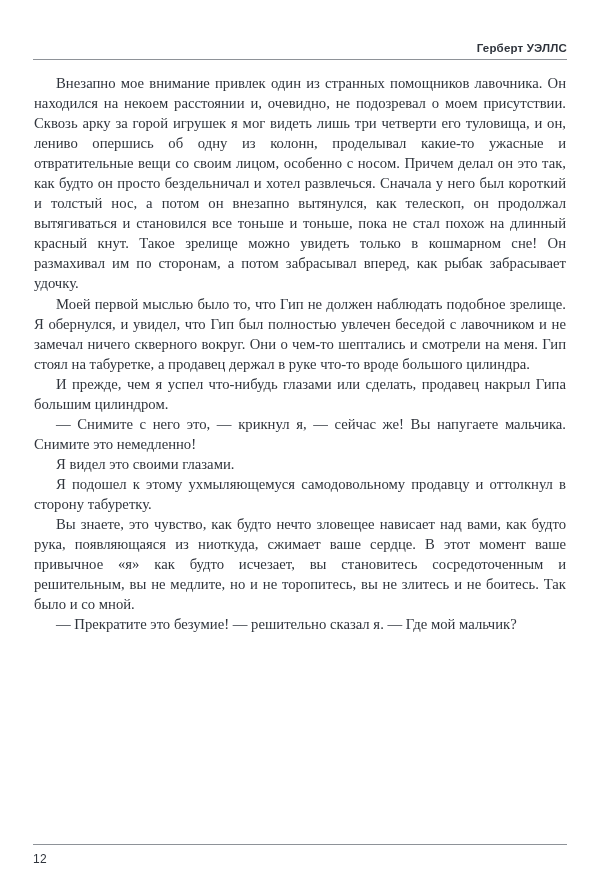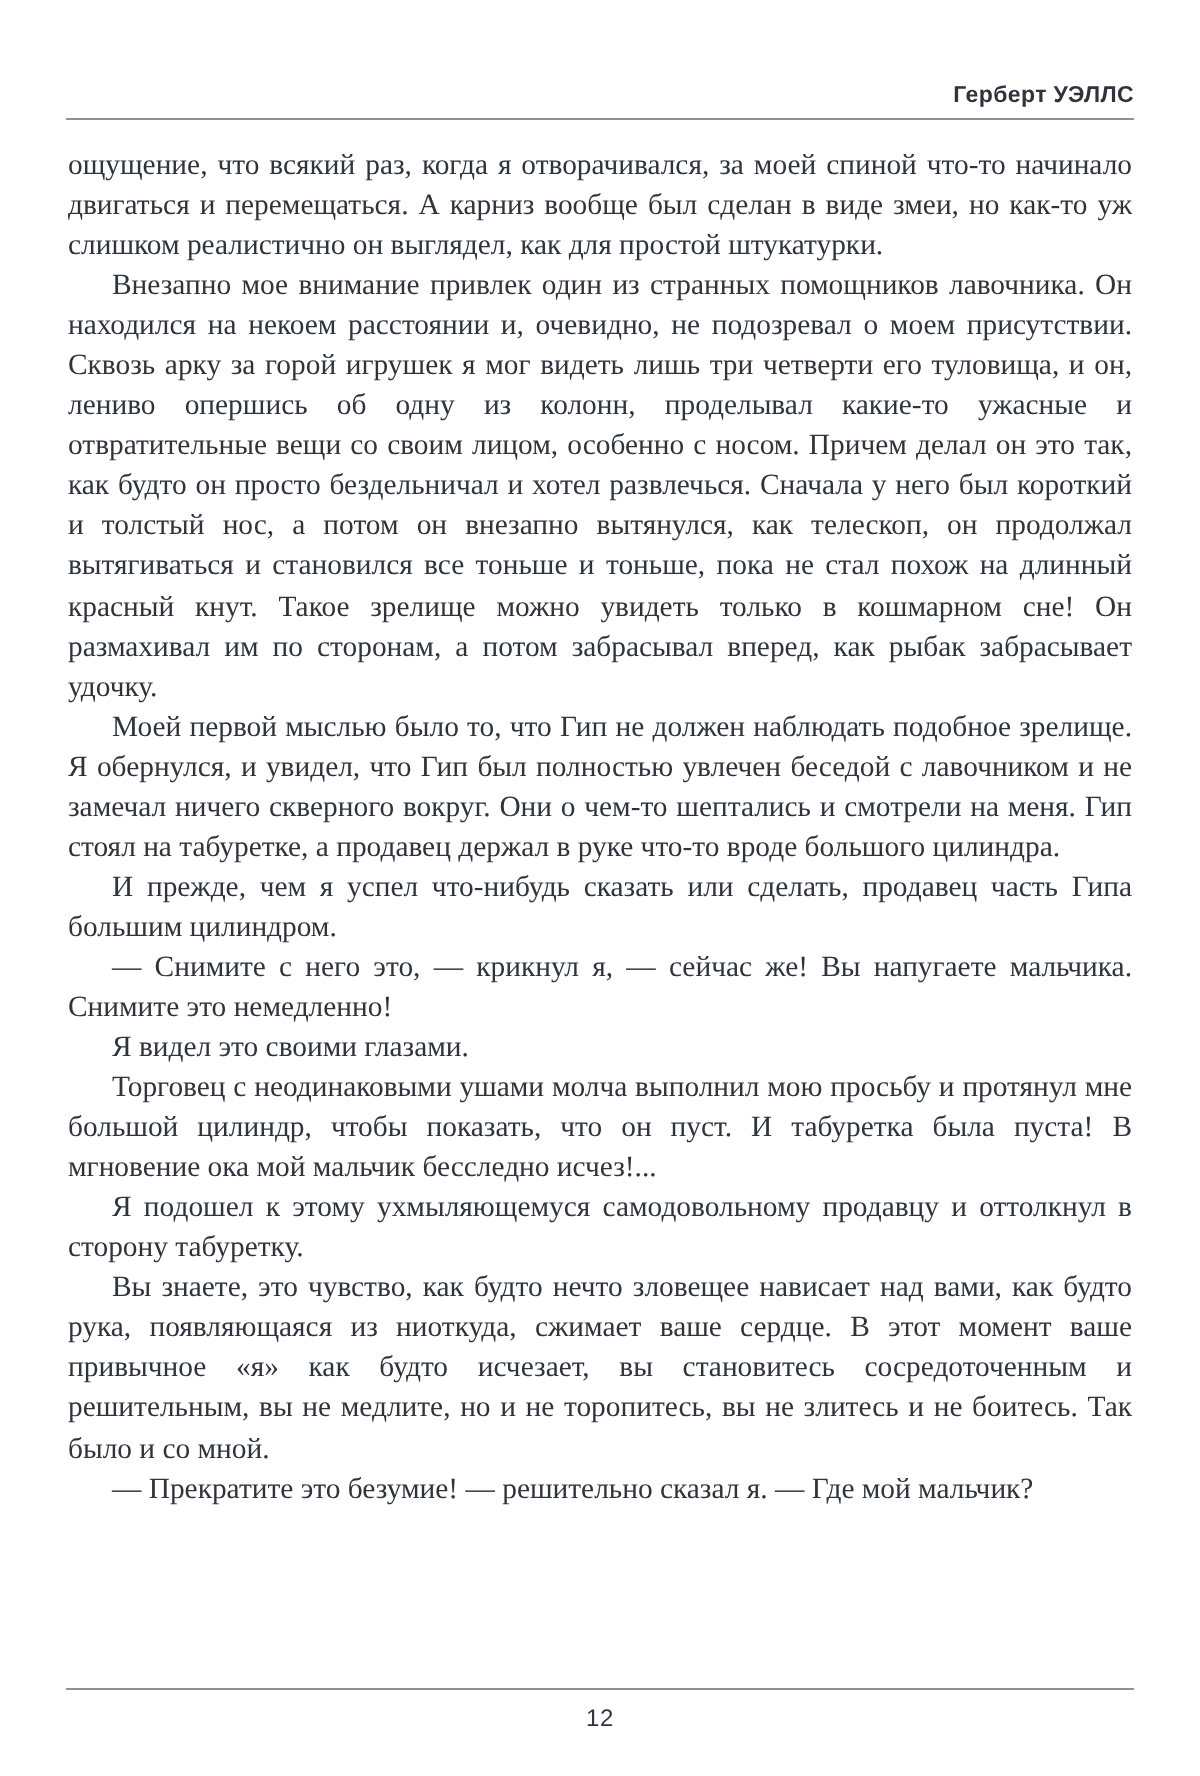--- a/index.html
+++ b/index.html
@@ -72,42 +72,40 @@
     margin: 0;
     padding-bottom: 22px;
   }
   .footer-rule { margin: 0 33px; }
   .folio {
     font-family: "Liberation Sans", "DejaVu Sans", sans-serif;
     font-weight: normal;
     font-size: 12px;
     color: #2f343c;
     margin: 7px 33px 0 33px;
-    text-align: center;
+    text-align: left;
     letter-spacing: 0.3px;
   }
 </style>
 </head>
 <body>
 
 <div class="page">
 
   <header class="running-head">
     <span class="running-head-text">Герберт УЭЛЛС</span>
   </header>
   <hr class="rule header-rule">
 
   <main class="body-text">
-    <p class="para no-indent">ощущение, что всякий раз, когда я отворачивался, за моей спиной что-то начинало двигаться и перемещаться. А карниз вообще был сделан в виде змеи, но как-то уж слишком реалистично он выглядел, как для простой штукатурки.</p>
     <p class="para">Внезапно мое внимание привлек один из странных помощников лавочника. Он находился на некоем расстоянии и, очевидно, не подозревал о моем присутствии. Сквозь арку за горой игрушек я мог видеть лишь три четверти его туловища, и он, лениво опершись об одну из колонн, проделывал какие-то ужасные и отвратительные вещи со своим лицом, особенно с носом. Причем делал он это так, как будто он просто бездельничал и хотел развлечься. Сначала у него был короткий и толстый нос, а потом он внезапно вытянулся, как телескоп, он продолжал вытягиваться и становился все тоньше и тоньше, пока не стал похож на длинный красный кнут. Такое зрелище можно увидеть только в кошмарном сне! Он размахивал им по сторонам, а потом забрасывал вперед, как рыбак забрасывает удочку.</p>
     <p class="para">Моей первой мыслью было то, что Гип не должен наблюдать подобное зрелище. Я обернулся, и увидел, что Гип был полностью увлечен беседой с лавочником и не замечал ничего скверного вокруг. Они о чем-то шептались и смотрели на меня. Гип стоял на табуретке, а продавец держал в руке что-то вроде большого цилиндра.</p>
-    <p class="para">И прежде, чем я успел что-нибудь сказать или сделать, продавец часть Гипа большим цилиндром.</p>
+    <p class="para">И прежде, чем я успел что-нибудь глазами или сделать, продавец накрыл Гипа большим цилиндром.</p>
     <p class="para">— Снимите с него это, — крикнул я, — сейчас же! Вы напугаете мальчика. Снимите это немедленно!</p>
     <p class="para">Я видел это своими глазами.</p>
-    <p class="para">Торговец с неодинаковыми ушами молча выполнил мою просьбу и протянул мне большой цилиндр, чтобы показать, что он пуст. И табуретка была пуста! В мгновение ока мой мальчик бесследно исчез!...</p>
     <p class="para">Я подошел к этому ухмыляющемуся самодовольному продавцу и оттолкнул в сторону табуретку.</p>
     <p class="para">Вы знаете, это чувство, как будто нечто зловещее нависает над вами, как будто рука, появляющаяся из ниоткуда, сжимает ваше сердце. В этот момент ваше привычное «я» как будто исчезает, вы становитесь сосредоточенным и решительным, вы не медлите, но и не торопитесь, вы не злитесь и не боитесь. Так было и со мной.</p>
     <p class="para">— Прекратите это безумие! — решительно сказал я. — Где мой мальчик?</p>
   </main>
 
   <footer class="footer">
     <hr class="rule footer-rule">
     <div class="folio">12</div>
   </footer>
 

